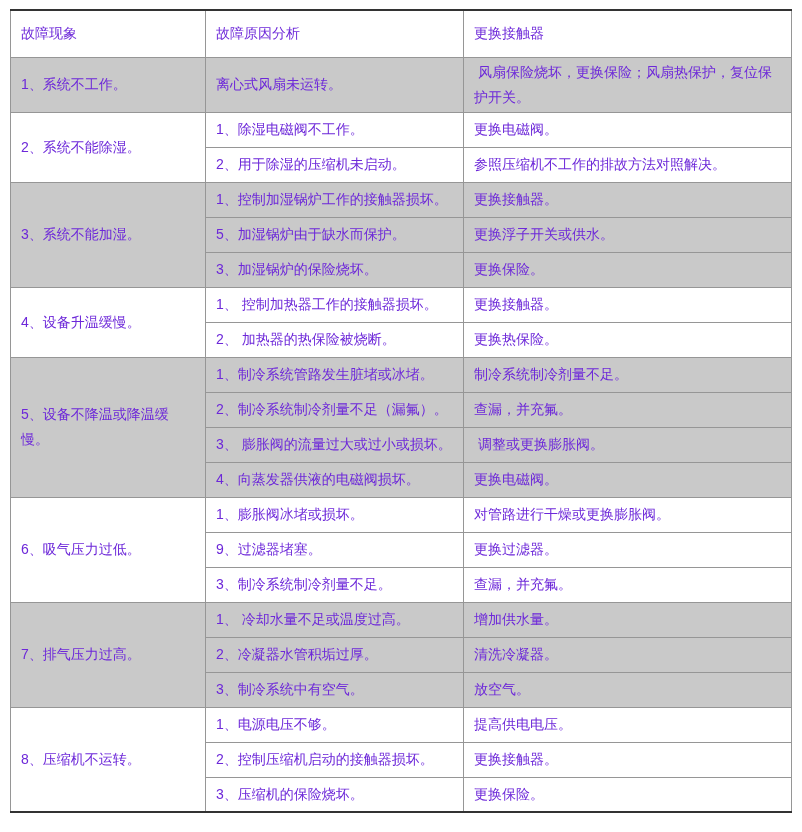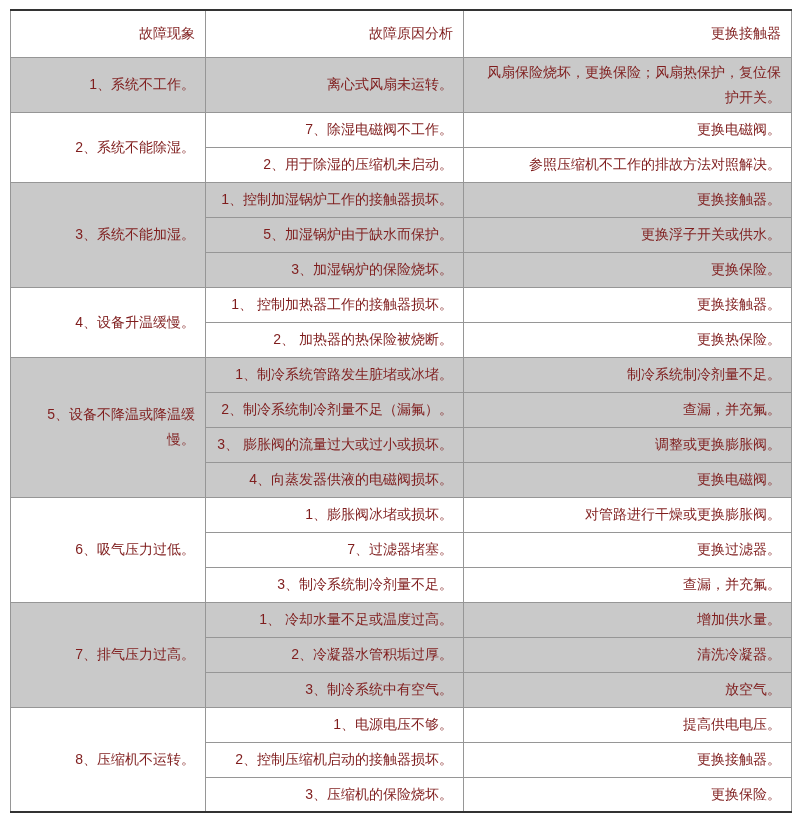--- a/index.html
+++ b/index.html
@@ -22,22 +22,22 @@
     border-top: 2px solid #333333;
     border-bottom: 2px solid #333333;
     border-left: 1px solid #969696;
     border-right: 1px solid #969696;
   }
   table.fault-table th,
   table.fault-table td {
     border: 1px solid #969696;
     font-size: 14px;
     font-weight: normal;
-    color: #7f1d1d;
-    text-align: right;
+    color: #6d28d9;
+    text-align: left;
     vertical-align: middle;
     padding: 2px 10px;
     line-height: 25px;
     white-space: pre-wrap;
     overflow: hidden;
     box-sizing: border-box;
   }
   table.fault-table thead th {
     height: 47px;
     background: #ffffff;
@@ -71,21 +71,21 @@
       </tr>
     </thead>
     <tbody id="table-body">
         <tr class="shaded tall">
           <td rowspan="1">1、系统不工作。</td>
           <td>离心式风扇未运转。</td>
           <td> 风扇保险烧坏，更换保险；风扇热保护，复位保护开关。</td>
         </tr>
         <tr>
           <td rowspan="2">2、系统不能除湿。</td>
-          <td>7、除湿电磁阀不工作。</td>
+          <td>1、除湿电磁阀不工作。</td>
           <td>更换电磁阀。</td>
         </tr>
         <tr>
           <td>2、用于除湿的压缩机未启动。</td>
           <td>参照压缩机不工作的排故方法对照解决。</td>
         </tr>
         <tr class="shaded">
           <td rowspan="3">3、系统不能加湿。</td>
           <td>1、控制加湿锅炉工作的接触器损坏。</td>
           <td>更换接触器。</td>
@@ -123,21 +123,21 @@
         <tr class="shaded">
           <td>4、向蒸发器供液的电磁阀损坏。</td>
           <td>更换电磁阀。</td>
         </tr>
         <tr>
           <td rowspan="3">6、吸气压力过低。</td>
           <td>1、膨胀阀冰堵或损坏。</td>
           <td>对管路进行干燥或更换膨胀阀。</td>
         </tr>
         <tr>
-          <td>7、过滤器堵塞。</td>
+          <td>9、过滤器堵塞。</td>
           <td>更换过滤器。</td>
         </tr>
         <tr>
           <td>3、制冷系统制冷剂量不足。</td>
           <td>查漏，并充氟。</td>
         </tr>
         <tr class="shaded">
           <td rowspan="3">7、排气压力过高。</td>
           <td>1、 冷却水量不足或温度过高。</td>
           <td>增加供水量。</td>

